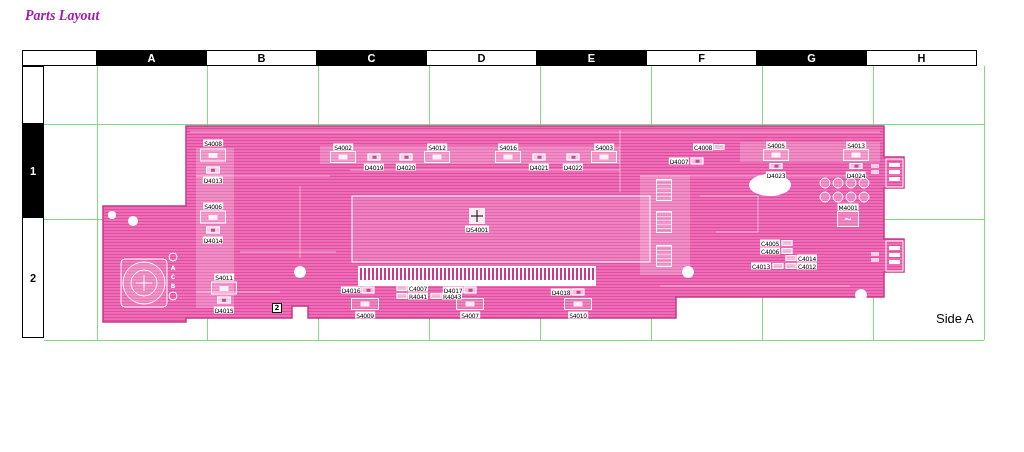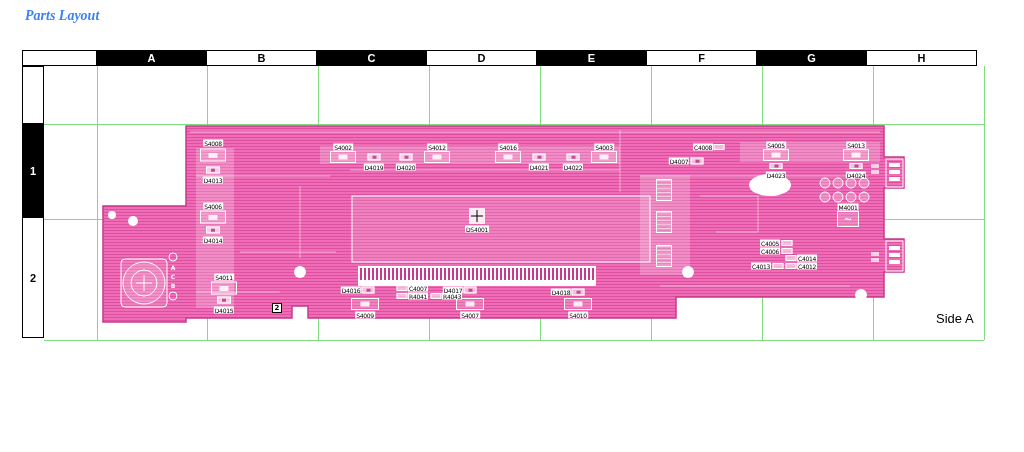--- a/index.html
+++ b/index.html
@@ -3,21 +3,21 @@
 <meta charset="utf-8">
 <style>
   :root{
     --green:#7fdc7f;
     --pink:#ee6db6;
     --pink-dark:#df4f9f;
     --pink-outline:#c73a8d;
   }
   html,body{margin:0;padding:0;background:#fff;}
   #stage{position:relative;width:1024px;height:452px;background:#fff;overflow:hidden;font-family:"Liberation Sans",sans-serif;}
-  #page-title{position:absolute;left:25px;top:8px;font:italic bold 14px "Liberation Serif",serif;color:#3b82f6;z-index:6;}
+  #page-title{position:absolute;left:25px;top:8px;font:italic bold 14px "Liberation Serif",serif;color:#a21caf;z-index:6;}
   #side-label{position:absolute;left:936px;top:311px;font:13px "Liberation Sans",sans-serif;color:#000;z-index:6;}
   #gridlines{position:absolute;left:0;top:0;width:100%;height:100%;z-index:1;}
   .gridline{position:absolute;background:var(--green);}
   #board-svg{position:absolute;left:0;top:0;z-index:2;}
   .board-outline{stroke:var(--pink-outline);}
   .pat-base{fill:var(--pink);}
   .pat-line{fill:var(--pink-dark);}
   #comp-layer{position:absolute;left:0;top:0;width:100%;height:100%;z-index:3;}
   #col-header{position:absolute;left:22px;top:50px;height:16px;display:flex;z-index:5;}
   .hcell{box-sizing:border-box;border:1px solid #000;margin-left:-1px;height:16px;display:flex;align-items:center;justify-content:center;font:bold 11px "Liberation Sans",sans-serif;background:#fff;color:#000;}

